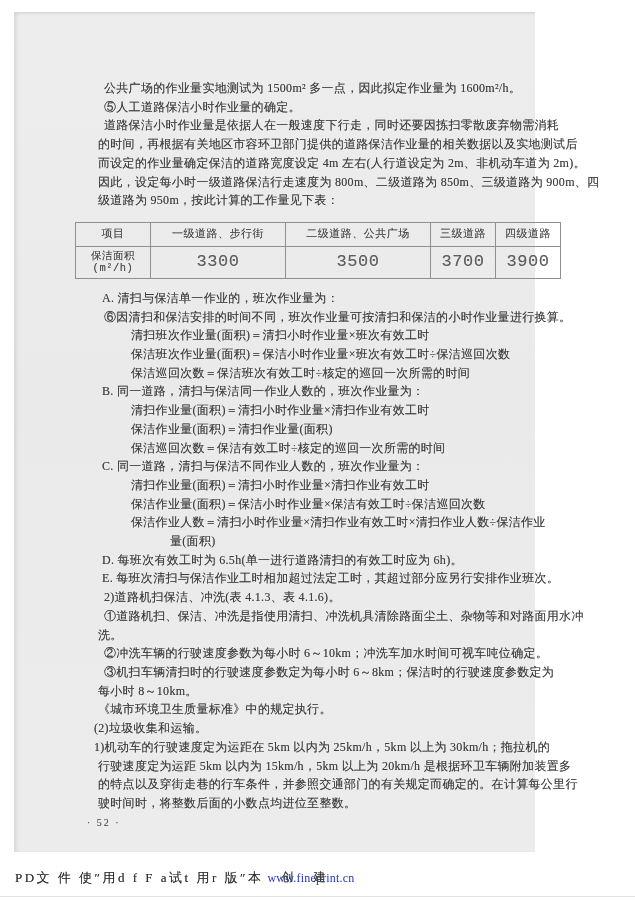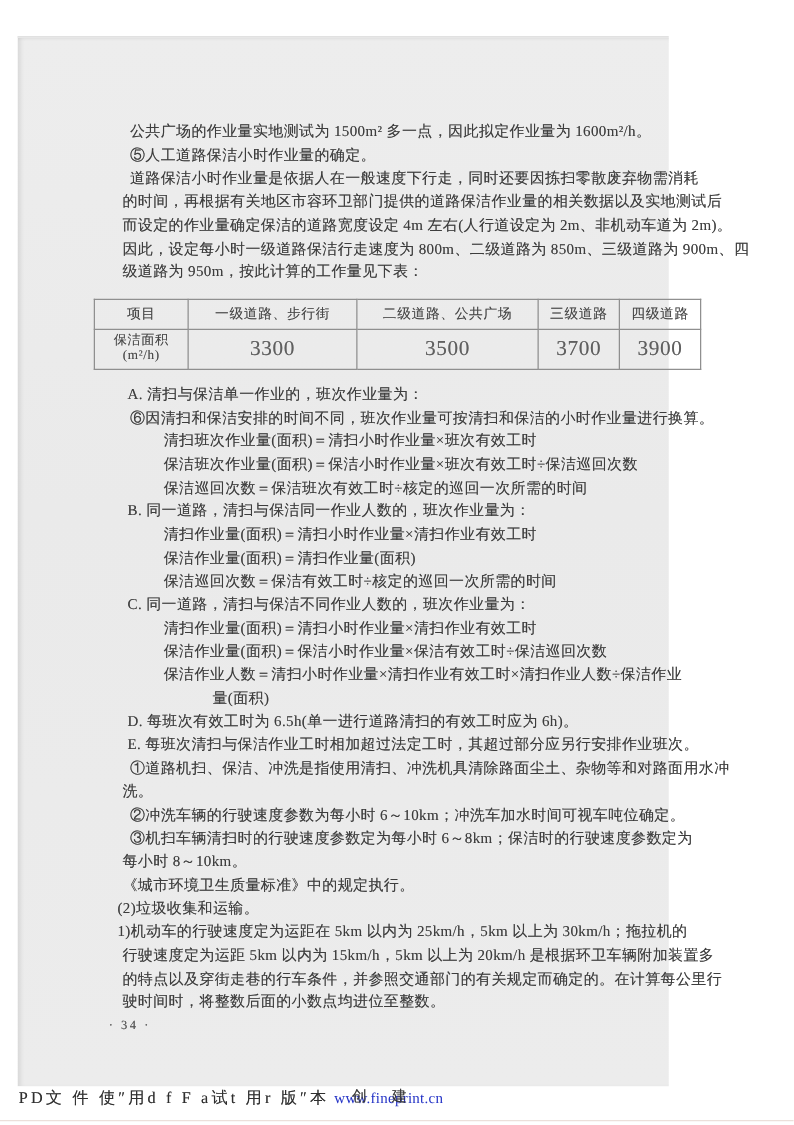--- a/index.html
+++ b/index.html
@@ -2,41 +2,42 @@
 <html><head>
 <meta charset="utf-8">
 <style>
   html,body{margin:0;padding:0;}
   body{
     width:635px;height:900px;position:relative;overflow:hidden;
     background:#ffffff;
     font-family:"Liberation Serif","DejaVu Serif",serif;
   }
   .page{
-    position:absolute;left:14px;top:29px;width:521px;height:839px;
+    position:absolute;left:14px;top:12px;width:521px;height:839px;
     background:linear-gradient(180deg,#ededed 0%,#eaeaea 45%,#ececec 100%);
     border-top:1px solid #d8d8d8;
     box-shadow:inset 4px 0 4px -2px rgba(0,0,0,0.10), inset 0 3px 3px -2px rgba(0,0,0,0.06);
   }
   .content{
     position:absolute;left:69px;top:66px;width:494px;
     font-size:12px;line-height:18.7px;color:#3d3d3d;
     letter-spacing:0.3px;
     text-shadow:0 0 0.5px rgba(70,70,70,0.55);
   }
   .line{white-space:nowrap;}
   .i0{padding-left:0;margin-left:15px;}
   .i1{padding-left:19px;}
   .i2{padding-left:21px;}
   .i3{padding-left:48px;}
   .i4{padding-left:87px;}
   .ip{padding-left:11px;}
   table.data{
     border-collapse:collapse;margin:12px 0 10px -8px;width:485px;
     table-layout:fixed;
+    font-family:Liberation Mono, monospace;
   }
   table.data td{
     border:1px solid #8f8f8f;text-align:center;vertical-align:middle;
     font-size:11px;color:#474747;padding:0;letter-spacing:0.5px;
     text-shadow:0 0 0.5px rgba(70,70,70,0.45);
   }
   table.data tr.hdr td{height:23px;}
   table.data tr.val td{height:31px;}
   table.data .num{color:#5f5f5f;font-size:17px;}
   table.data .rl{font-size:10.5px;line-height:12px;}
@@ -120,34 +121,35 @@
         <div class="line i3">清扫作业量(面积)＝清扫小时作业量×清扫作业有效工时</div>
         <div class="line i3">保洁作业量(面积)＝清扫作业量(面积)</div>
         <div class="line i3">保洁巡回次数＝保洁有效工时÷核定的巡回一次所需的时间</div>
         <div class="line i1">C. 同一道路，清扫与保洁不同作业人数的，班次作业量为：</div>
         <div class="line i3">清扫作业量(面积)＝清扫小时作业量×清扫作业有效工时</div>
         <div class="line i3">保洁作业量(面积)＝保洁小时作业量×保洁有效工时÷保洁巡回次数</div>
         <div class="line i3">保洁作业人数＝清扫小时作业量×清扫作业有效工时×清扫作业人数÷保洁作业</div>
         <div class="line i4">量(面积)</div>
         <div class="line i1">D. 每班次有效工时为 6.5h(单一进行道路清扫的有效工时应为 6h)。</div>
         <div class="line i1">E. 每班次清扫与保洁作业工时相加超过法定工时，其超过部分应另行安排作业班次。</div>
+        <div class="line i2">2)道路机扫保洁、冲洗(表 4.1.3、表 4.1.6)。</div>
         <div class="line i2">①道路机扫、保洁、冲洗是指使用清扫、冲洗机具清除路面尘土、杂物等和对路面用水冲</div>
         <div class="line i0">洗。</div>
         <div class="line i2">②冲洗车辆的行驶速度参数为每小时 6～10km；冲洗车加水时间可视车吨位确定。</div>
         <div class="line i2">③机扫车辆清扫时的行驶速度参数定为每小时 6～8km；保洁时的行驶速度参数定为</div>
         <div class="line i0">每小时 8～10km。</div>
         <div class="line i0">《城市环境卫生质量标准》中的规定执行。</div>
         <div class="line ip">(2)垃圾收集和运输。</div>
         <div class="line ip">1)机动车的行驶速度定为运距在 5km 以内为 25km/h，5km 以上为 30km/h；拖拉机的</div>
         <div class="line i0">行驶速度定为运距 5km 以内为 15km/h，5km 以上为 20km/h 是根据环卫车辆附加装置多</div>
         <div class="line i0">的特点以及穿街走巷的行车条件，并参照交通部门的有关规定而确定的。在计算每公里行</div>
         <div class="line i0">驶时间时，将整数后面的小数点均进位至整数。</div>
       </div>
 
-    <div class="pagenum">· 34 ·</div>
+    <div class="pagenum">· 52 ·</div>
   </div>
 </div>
 
 <div class="watermark">
   <span class="wm-prefix">PD文 件 使″用d f F a试t 用r 版″本</span><span class="wm-link-wrap"><a class="wm-link">www.fineprint.cn</a><span class="wm-ov ov1">创</span><span class="wm-ov ov2">建</span></span>
 </div>
 
 <div class="bottom-rule"></div>
 
 </body></html>

